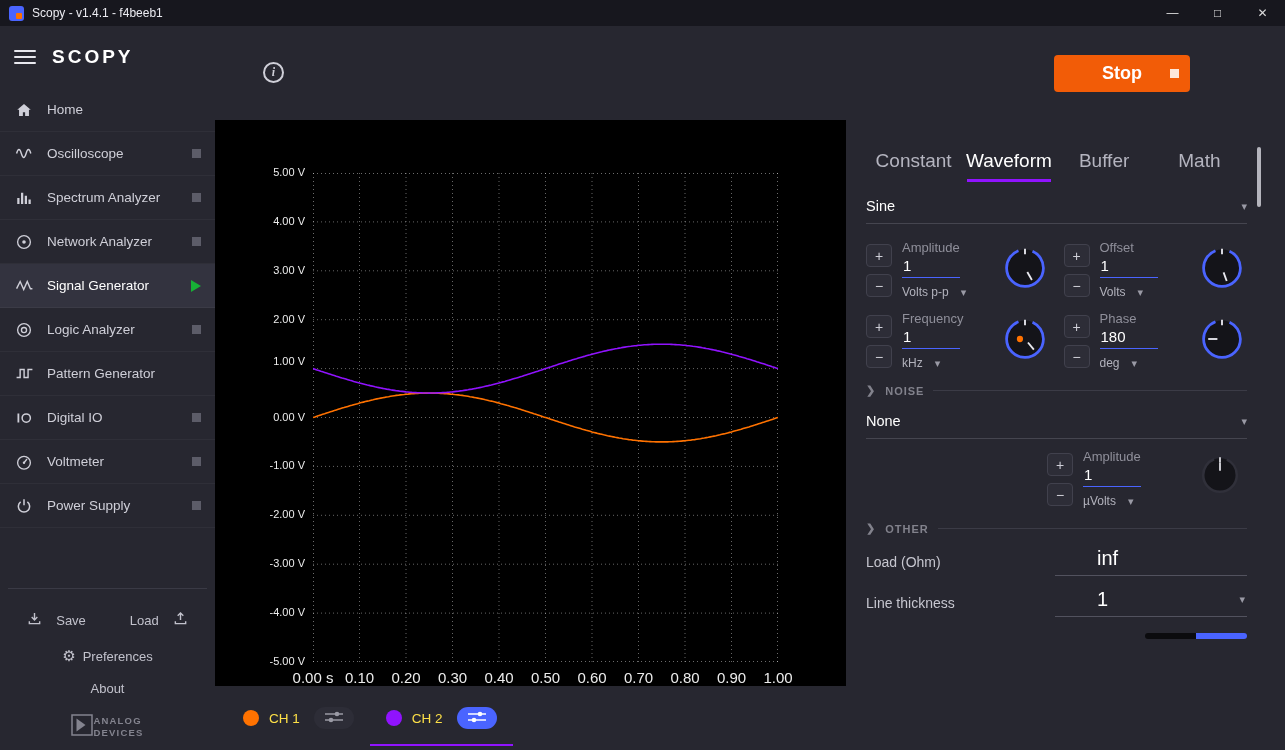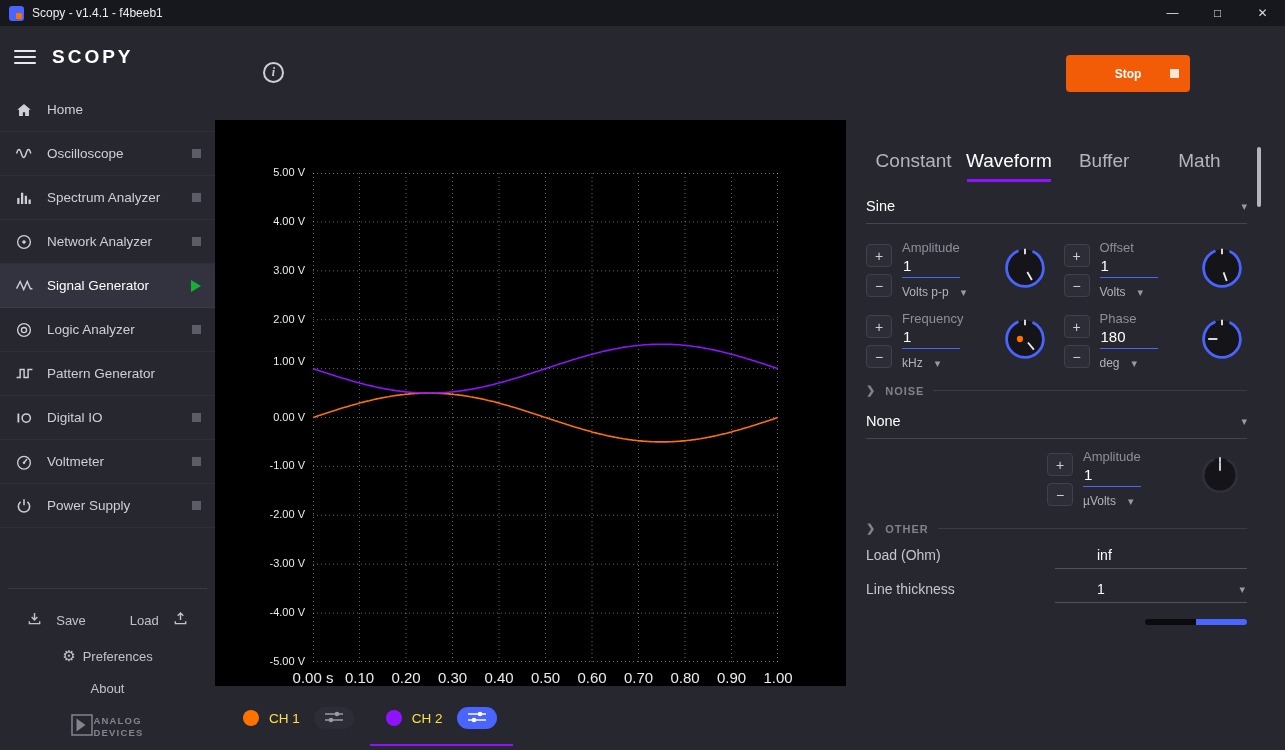--- a/index.html
+++ b/index.html
@@ -36,22 +36,22 @@
   .pref-row { display:flex; justify-content:center; align-items:center; gap:7px; color:#c2c2cc; font-size:13px; margin-bottom:16px; cursor:pointer; }
   .gear { font-size:15px; color:#c2c2cc; }
   .about-row { text-align:center; color:#c2c2cc; font-size:13px; margin-bottom:18px; cursor:pointer; }
   .brand { display:flex; justify-content:center; align-items:center; color:#84848f; }
   .brand-text { font-size:9.5px; font-weight:bold; letter-spacing:1.2px; line-height:1.25; }
 
   
   .topstrip { position:absolute; left:215px; top:26px; width:1070px; height:94px; background:#272730; }
   .info-icon { position:absolute; left:48px; top:36px; width:21px; height:21px; border:2px solid #cfcfd8; border-radius:50%;
     color:#cfcfd8; font-size:12px; font-weight:bold; display:flex; align-items:center; justify-content:center; cursor:pointer; font-family:"Liberation Serif", serif; font-style:italic; }
-  .stop-btn { position:absolute; right:95px; top:29px; width:124px; height:37px; border:none; border-radius:4px;
-    color:#fff; font-size:12px; font-weight:bold; cursor:pointer; display:flex; align-items:center; justify-content:center; font-family:"Liberation Sans", sans-serif; }
+  .stop-btn { position:absolute; right:95px; top:29px; width:136px; height:37px; border:none; border-radius:4px;
+    color:#fff; font-size:18px; font-weight:bold; cursor:pointer; display:flex; align-items:center; justify-content:center; font-family:"Liberation Sans", sans-serif; }
   .stop-btn .state-square { position:absolute; right:11px; top:14px; width:9px; height:9px; background:rgba(255,255,255,0.85); }
 
   
   .plot { position:absolute; left:215px; top:120px; width:631px; height:566px; background:#000; }
   .ytick { position:absolute; left:0; width:90px; text-align:right; color:#ececec; font-size:11px; }
   .xtick { position:absolute; width:48px; text-align:center; color:#ececec; font-size:15px; }
   .gridsvg { position:absolute; left:98px; top:53px; }
 
   
   .rightpanel { position:absolute; left:846px; top:120px; width:439px; height:604px; background:#272730; padding:20px 38px 0 20px; }
@@ -73,21 +73,21 @@
   .knob-wrap { padding-top:5px; cursor:pointer; }
   .sec-header { margin-top:14px; display:flex; align-items:center; gap:9px; color:#82828c; font-size:11px;
     font-weight:bold; letter-spacing:1px; cursor:pointer; }
   .sec-header .line { flex:1; height:1px; background:#3b3b46; }
   .sec-chev { font-size:11px; color:#82828c; }
   .noise-ctrl-row { display:flex; justify-content:flex-end; margin-top:10px; }
   .noise-ctrl-row .ctrl { width:200px; }
   .field-row { margin-top:12px; display:flex; align-items:flex-end; justify-content:space-between; }
   .field-row .flabel { color:#c6c6cf; font-size:14px; padding-bottom:6px; }
   .field { width:192px; border-bottom:1px solid #52525e; padding:0 2px 5px 42px; display:flex; align-items:center; justify-content:space-between; }
-  .field .fval { color:#fff; font-size:14px; }
+  .field .fval { color:#fff; font-size:20px; }
   .mini-slider { margin-top:16px; margin-left:auto; width:102px; height:6px; display:flex; border-radius:3px; overflow:hidden; cursor:pointer; }
   .mini-slider .seg1 { width:50%; background:#0b0b0e; }
   .mini-slider .seg2 { width:50%; background:var(--blue); }
   .scroll-thumb { position:absolute; right:24px; top:27px; width:4px; height:60px; background:#b5b5bd; border-radius:2px; cursor:pointer; }
 
   
   .bottombar { position:absolute; left:215px; top:686px; width:631px; height:64px; background:#272730;
     display:flex; align-items:center; padding-left:12px; }
   .chan-group { height:100%; display:flex; align-items:center; gap:10px; padding:0 16px; position:relative; cursor:pointer; }
   .chan-group.active::after { content:""; position:absolute; left:0; right:0; bottom:4px; height:2px; background:var(--chcolor); }

